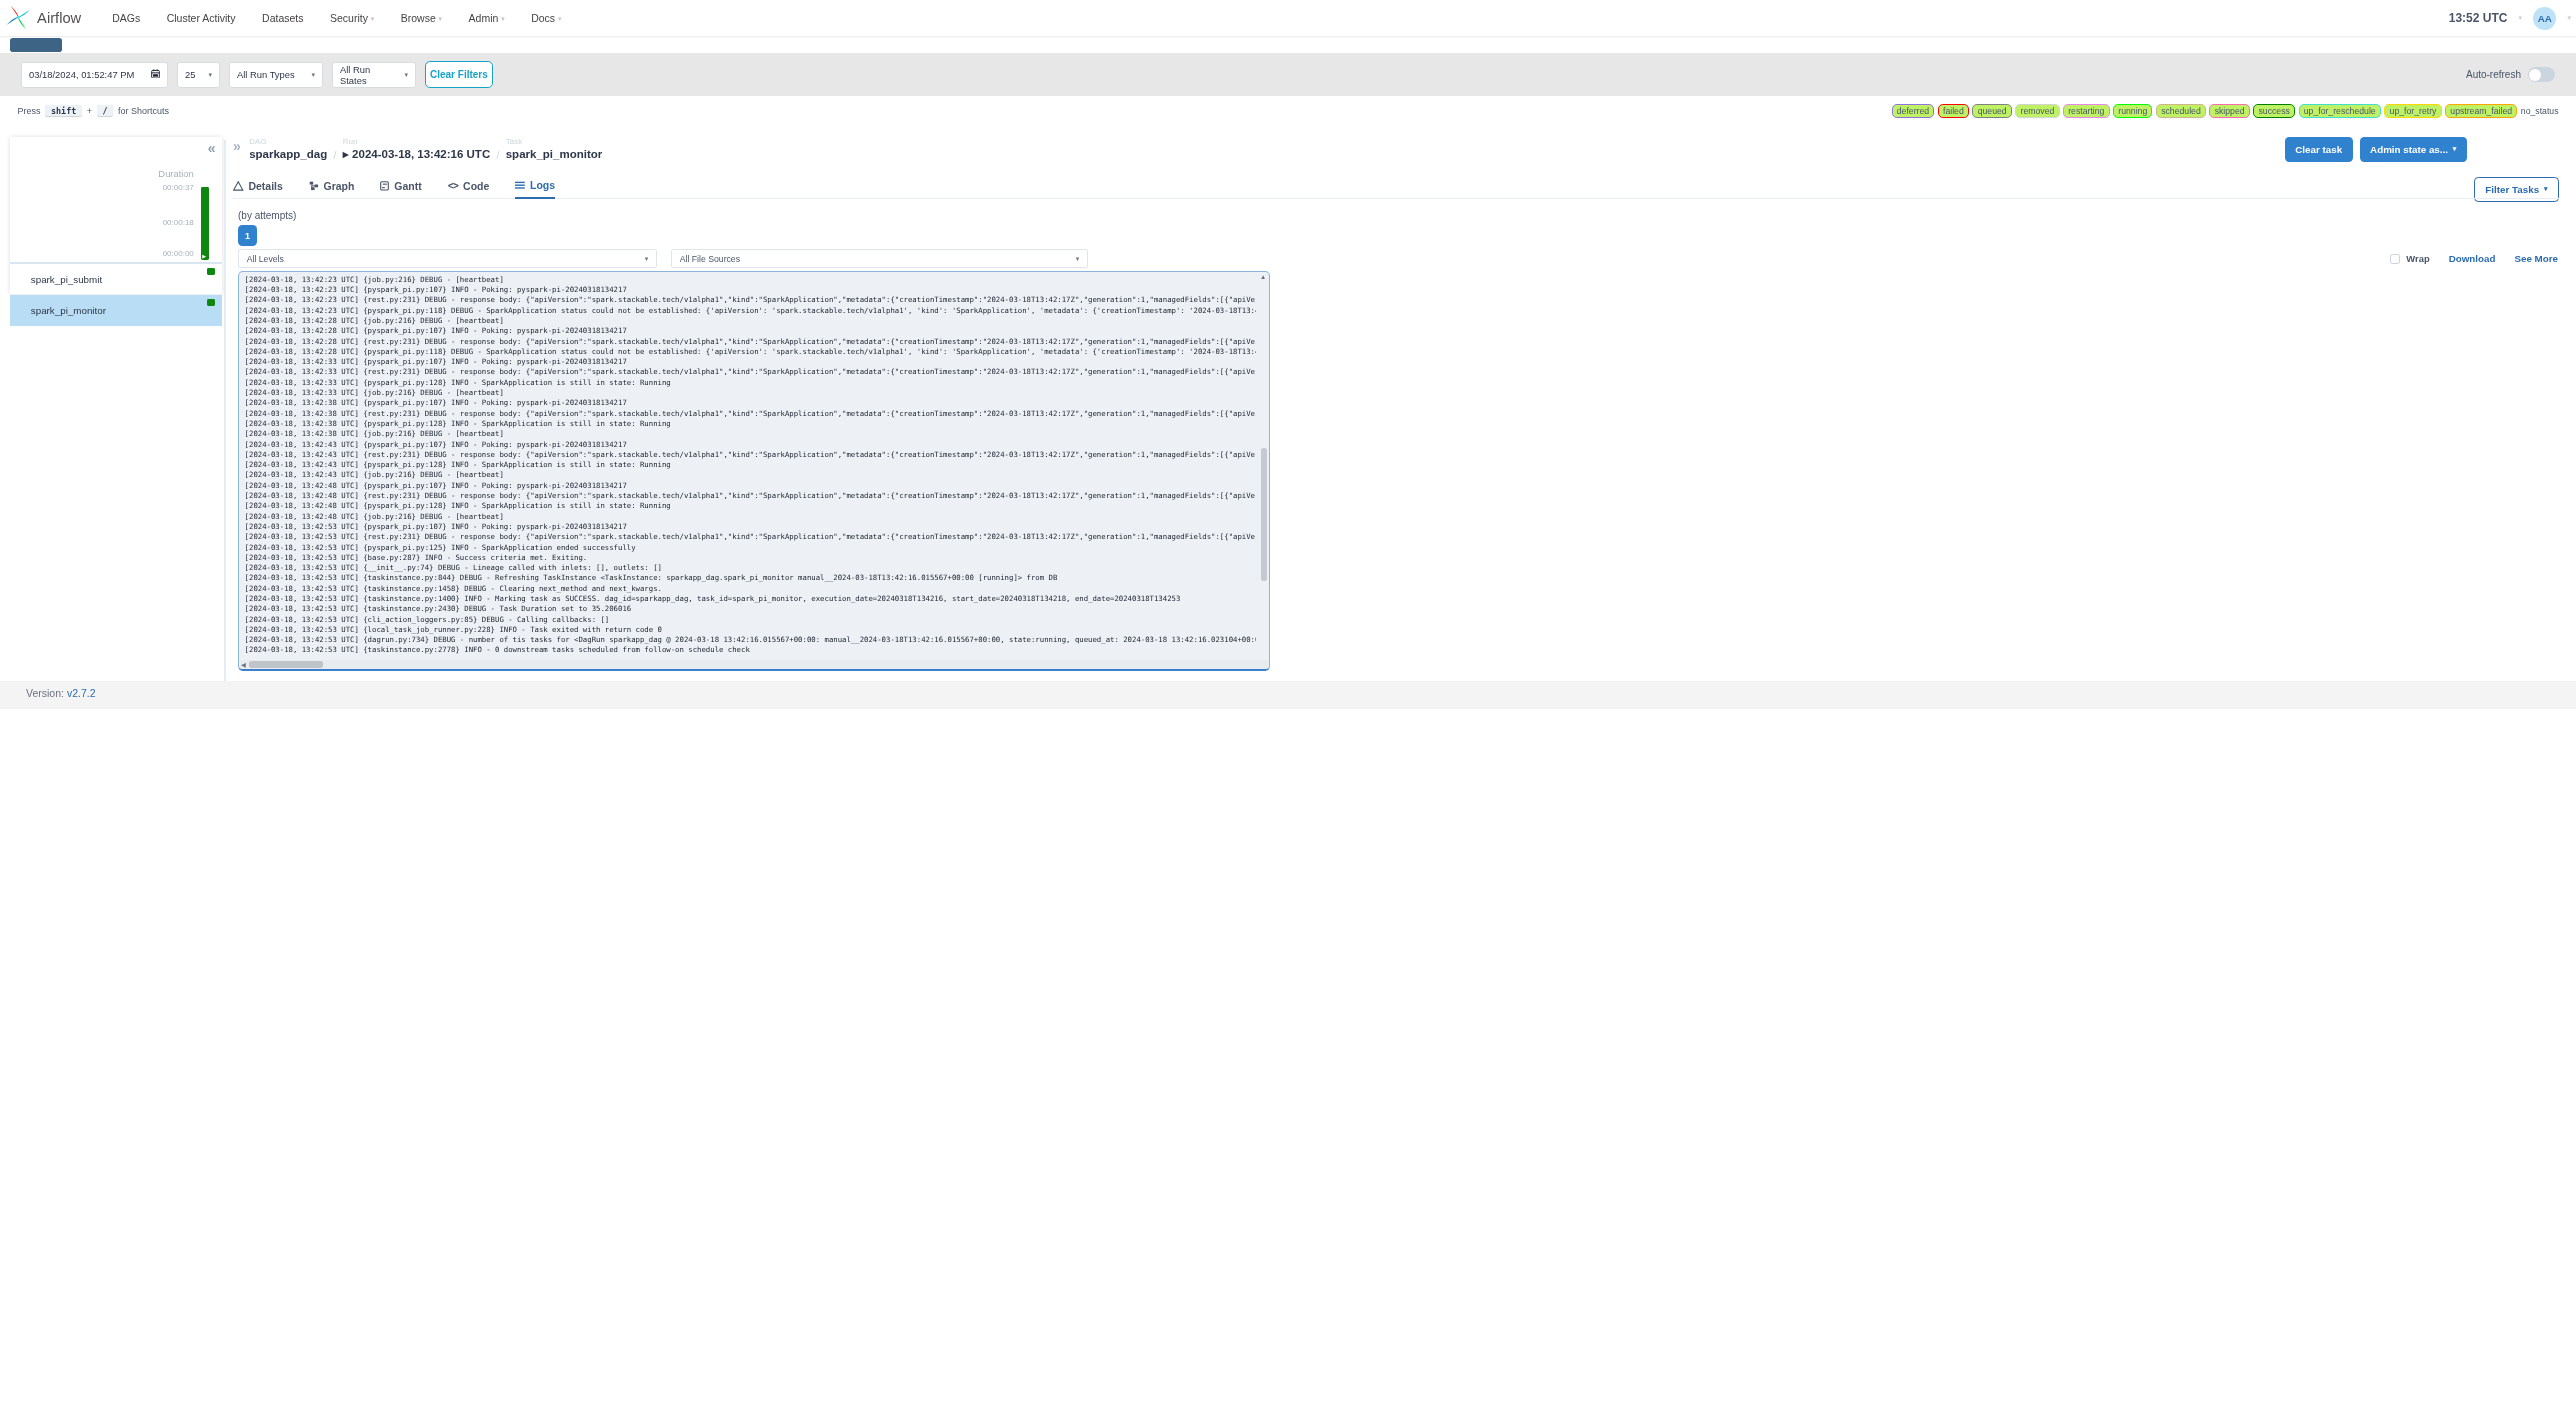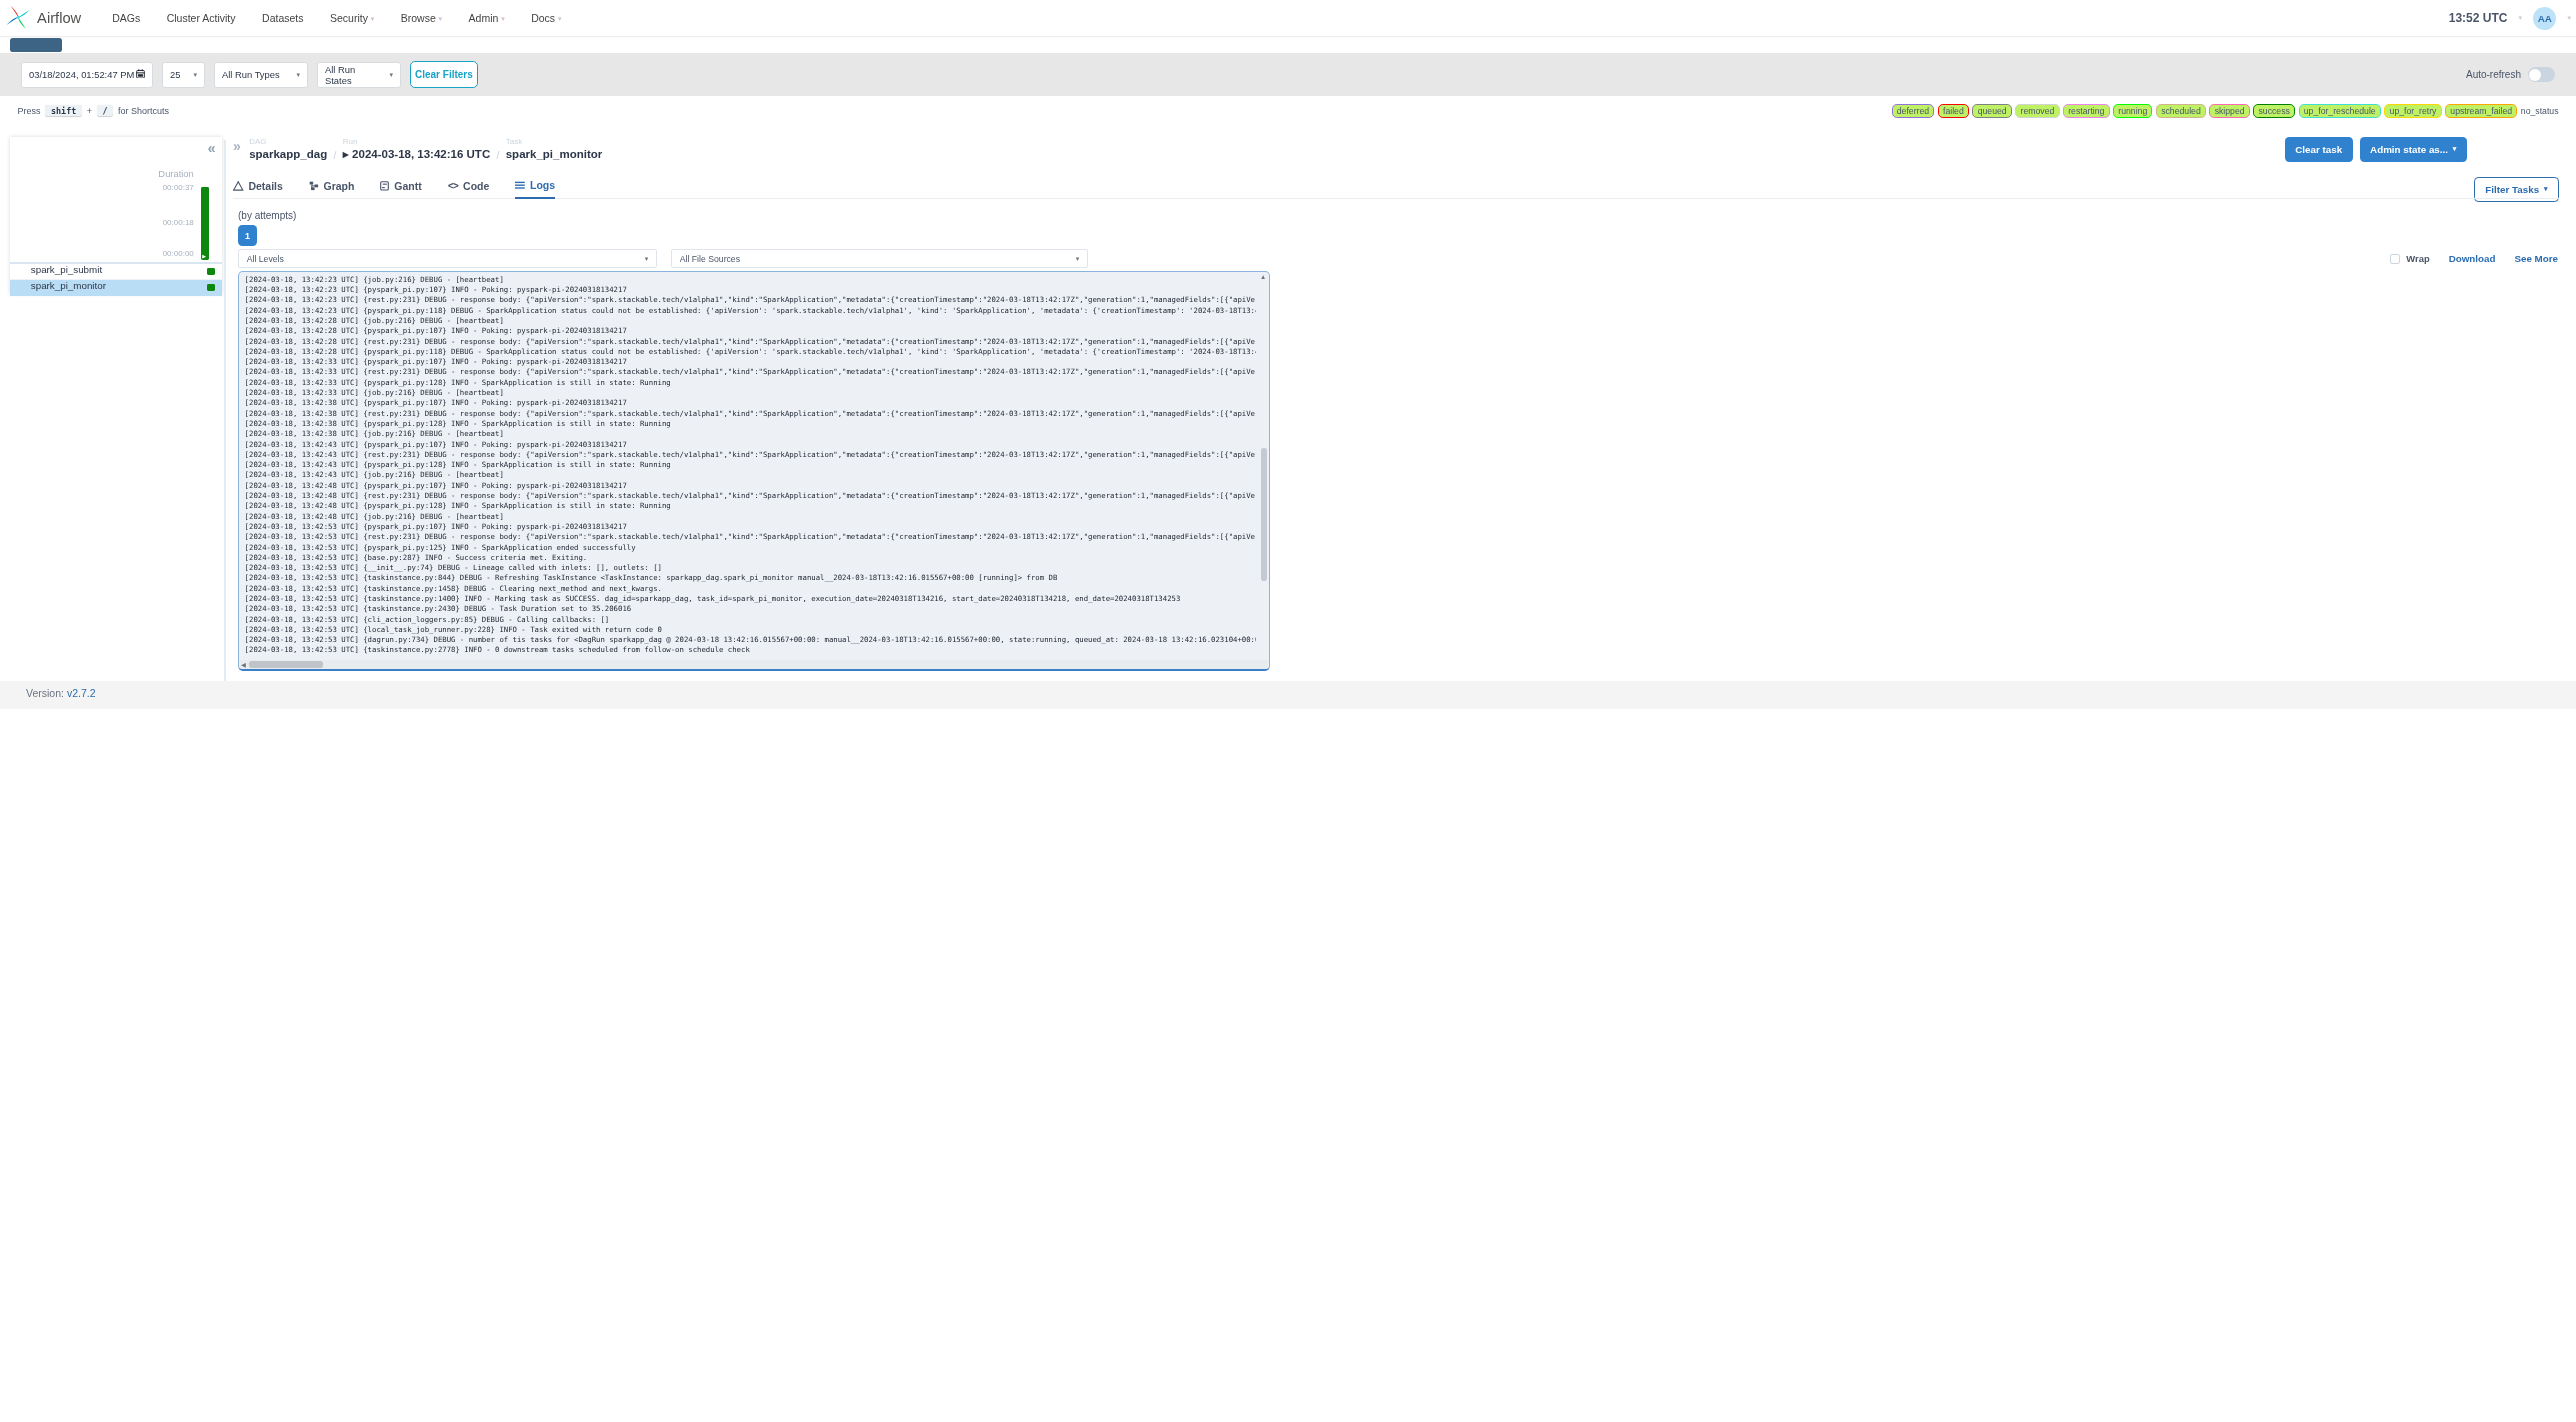--- a/index.html
+++ b/index.html
@@ -20,21 +20,21 @@
   .small-caret { color:#d8c5d8; font-size:7px; }
   .avatar { width:23px; height:23px; border-radius:50%; background:#bee3f8; color:#2b6cb0;
     font-weight:bold; font-size:9.8px; display:flex; align-items:center; justify-content:center; }
 
   .scroll-sliver { position:absolute; top:38px; left:9.8px; width:52px; height:14px;
     background:#3d6484; border-radius:2.8px; }
 
   
   .filterbar { position:absolute; top:53px; left:0; right:0; height:43px; background:#e7e7e7;
     display:flex; align-items:center; padding:0 21px; gap:9px; }
-  .date-input { width:132px; height:26px; background:#fff; border:0.7px solid #d7dce1; border-radius:2.8px;
+  .date-input { width:147px; height:26px; background:#fff; border:0.7px solid #d7dce1; border-radius:2.8px;
     display:flex; align-items:center; justify-content:space-between; padding:0 7px; font-size:9.4px; color:#2d3748; }
   .fselect { height:26px; background:#fff; border:0.7px solid #d7dce1; border-radius:2.8px;
     display:flex; align-items:center; justify-content:space-between; padding:0 7px; font-size:9.4px; color:#2d3748; }
   .w-60 { width:43px; } .w-132 { width:94px; } .w-118 { width:84px; }
   .sel-caret { color:#707784; font-size:7px; margin-left:5.6px; }
   .clear-filters { height:27px; padding:0 4px; background:#fff; border:1.4px solid #17a2c8;
     border-radius:4.9px; color:#17a2c8; font-weight:bold; font-size:10px; cursor:pointer;
     font-family:"Liberation Sans",sans-serif; }
   .auto-refresh { margin-left:auto; display:flex; align-items:center; gap:7px; font-size:10px; color:#4a5568; }
   .toggle { width:27px; height:14.7px; border-radius:7.7px; background:#cbd5e0; position:relative; cursor:pointer; }
@@ -55,21 +55,21 @@
   .sidebar-card { position:absolute; left:9.8px; top:137px; width:212px; height:157px;
     background:#fff; box-shadow:0 0 4.2px rgba(0,0,0,.14); }
   .collapse-btn { position:absolute; top:2.8px; right:6.3px; color:#8fa0b0; font-size:14px; font-weight:bold; cursor:pointer; }
   .duration-label { position:absolute; top:31px; right:28px; color:#a6b1bd; font-size:9.4px; }
   .tick { position:absolute; right:28px; color:#a6b1bd; font-size:8px; }
   .tick-0 { top:46px; } .tick-1 { top:81px; } .tick-2 { top:112px; }
   .dur-bar { position:absolute; top:50px; right:13.3px; width:7.7px; height:73px; background:#0d870d; border-radius:1.4px; }
   .dur-bar .playmark { position:absolute; bottom:0.7px; left:1.4px; color:#fff; font-size:4.9px; }
   .axis-strip { position:absolute; top:125px; left:0; right:0; height:2.1px; background:#d9e5f1; }
   .task-rows { position:absolute; top:127px; left:0; right:0; }
-  .task-row { height:16px; display:flex; padding-left:21px; font-size:9.8px;
+  .task-row { height:31px; display:flex; align-items:center; padding-left:21px; font-size:9.8px;
     color:#2d3748; position:relative; border-bottom:0.7px solid #eef2f6; cursor:pointer; }
   .task-row.selected { background:#b9ddf5; border-bottom-color:#b9ddf5; }
   .task-square { position:absolute; right:7px; top:3.5px; width:7.7px; height:7.7px; background:#0d870d; border-radius:1.4px; }
 
   .gutter { position:absolute; left:224px; top:140px; height:552px; width:2.1px; background:#e3ebf3; }
 
   
   .panel-header { position:absolute; top:137px; left:233px; right:17px; height:32px; display:flex; align-items:flex-start; }
   .expand-btn { color:#a8b4c0; font-size:14px; font-weight:bold; margin:1.4px 8.4px 0 0; cursor:pointer; }
   .crumbs { display:flex; align-items:flex-end; gap:6.3px; }

